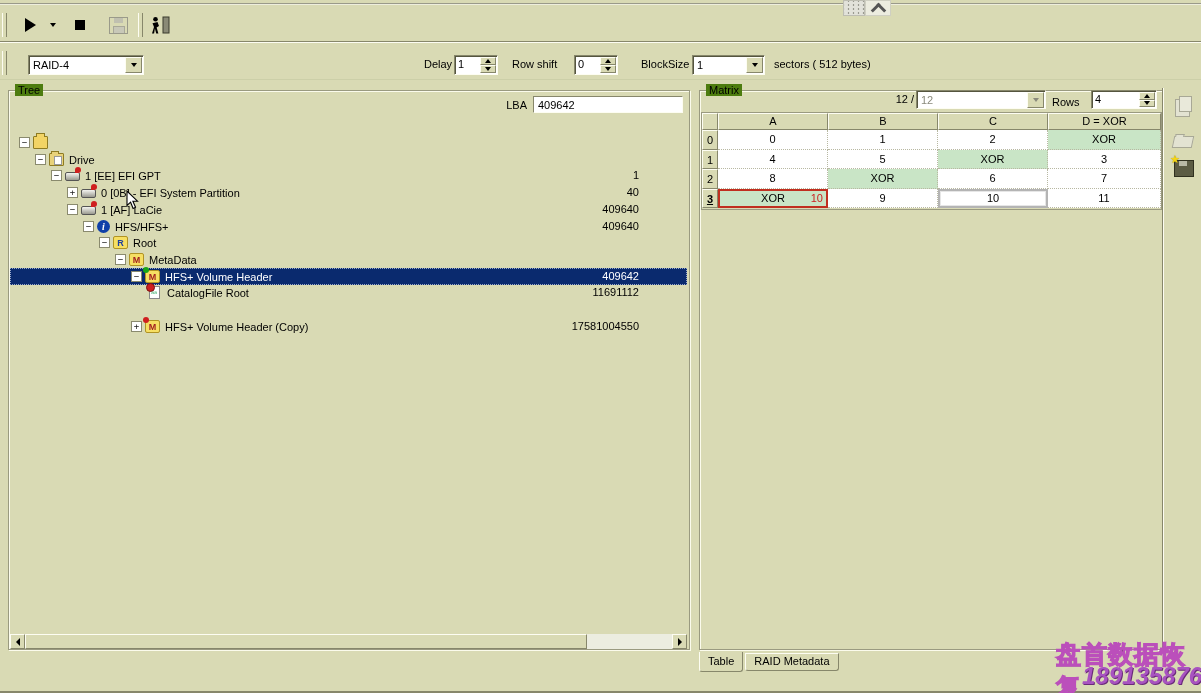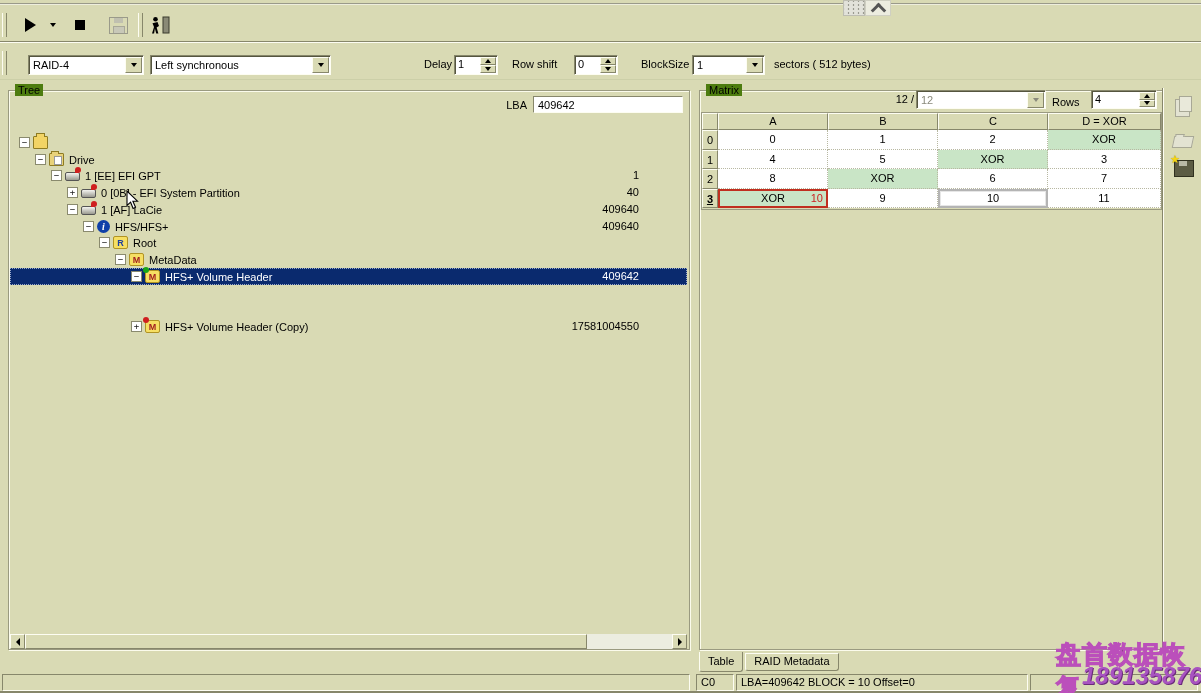--- a/index.html
+++ b/index.html
@@ -167,26 +167,20 @@
   </div>
 
   <div class="controls">
     <div class="grip" style="left:2px;top:6px;"></div>
     <div class="combo" style="left:28px;top:10px;width:116px;">
       <span class="val">RAID-4</span>
       <span class="cbtn">
           <i></i>
         </span>
     </div>
-    <div class="combo" style="left:150px;top:10px;width:181px;">
-      <span class="val">Left synchronous</span>
-      <span class="cbtn">
-          <i></i>
-        </span>
-    </div>
     <span class="clabel" style="left:424px;">Delay</span>
     <div class="spin" style="left:454px;top:10px;width:44px;">
       <span class="val">1</span>
       <span class="sbtns">
           <span class="sb">
             <i class="arr-up"></i>
           </span>
           <span class="sb">
             <i class="arr-dn"></i>
           </span>
@@ -273,20 +267,26 @@
           <span class="ticon ticon-folder-m">M</span>
           <span class="t-label">MetaData</span>
           <span class="t-start"></span>
         </div>
         <div class="t-row selected" style="top: 133.6px;">
           <span class="t-ind" style="width: 121px;"></span>
           <span class="expand-box">−</span>
           <span class="ticon ticon-folder-m-green">M</span>
           <span class="t-label">HFS+ Volume Header</span>
           <span class="t-start">409642</span>
+        </div>
+        <div class="t-row" style="top: 150.3px;">
+          <span class="t-ind" style="width: 137px;"></span>
+          <span class="ticon ticon-file-red"></span>
+          <span class="t-label">CatalogFile Root</span>
+          <span class="t-start">11691112</span>
         </div>
         <div class="t-row" style="top: 183.7px;">
           <span class="t-ind" style="width: 121px;"></span>
           <span class="expand-box">+</span>
           <span class="ticon ticon-folder-m-red">M</span>
           <span class="t-label">HFS+ Volume Header (Copy)</span>
           <span class="t-start">17581004550</span>
         </div>
       </div>
     <div class="hscroll">
@@ -394,26 +394,20 @@
         <span class="i-savestar"></span>
       </div>
   </div>
 
 
   <div class="tabs" style="left:699px;top:653px;">
     <div class="tab active">Table</div>
     <div class="tab">RAID Metadata</div>
   </div>
 
-  <div class="statusbar">
-    <div class="status-seg" style="left:2px;width:688px;"></div>
-    <div class="status-seg" style="left:696px;width:38px;">C0</div>
-    <div class="status-seg" style="left:736px;width:292px;">LBA=409642 BLOCK = 10 Offset=0</div>
-    <div class="status-seg" style="left:1030px;width:168px;"></div>
-  </div>
   <div class="bottom-edge"></div>
 
   <div class="wm1">盘首数据恢复</div>
   <div class="wm2">18913587620</div>
 
   <svg class="cursor" style="left:126px;top:190px;" width="13" height="20" viewBox="0 0 13 20">
     <path d="M1,1 L1,15.5 L4.6,12.2 L7.1,18.4 L9.5,17.3 L6.9,11.2 L11.5,11.2 Z" fill="#fff" stroke="#000" stroke-width="1.1"></path>
   </svg>
 
 </div>

